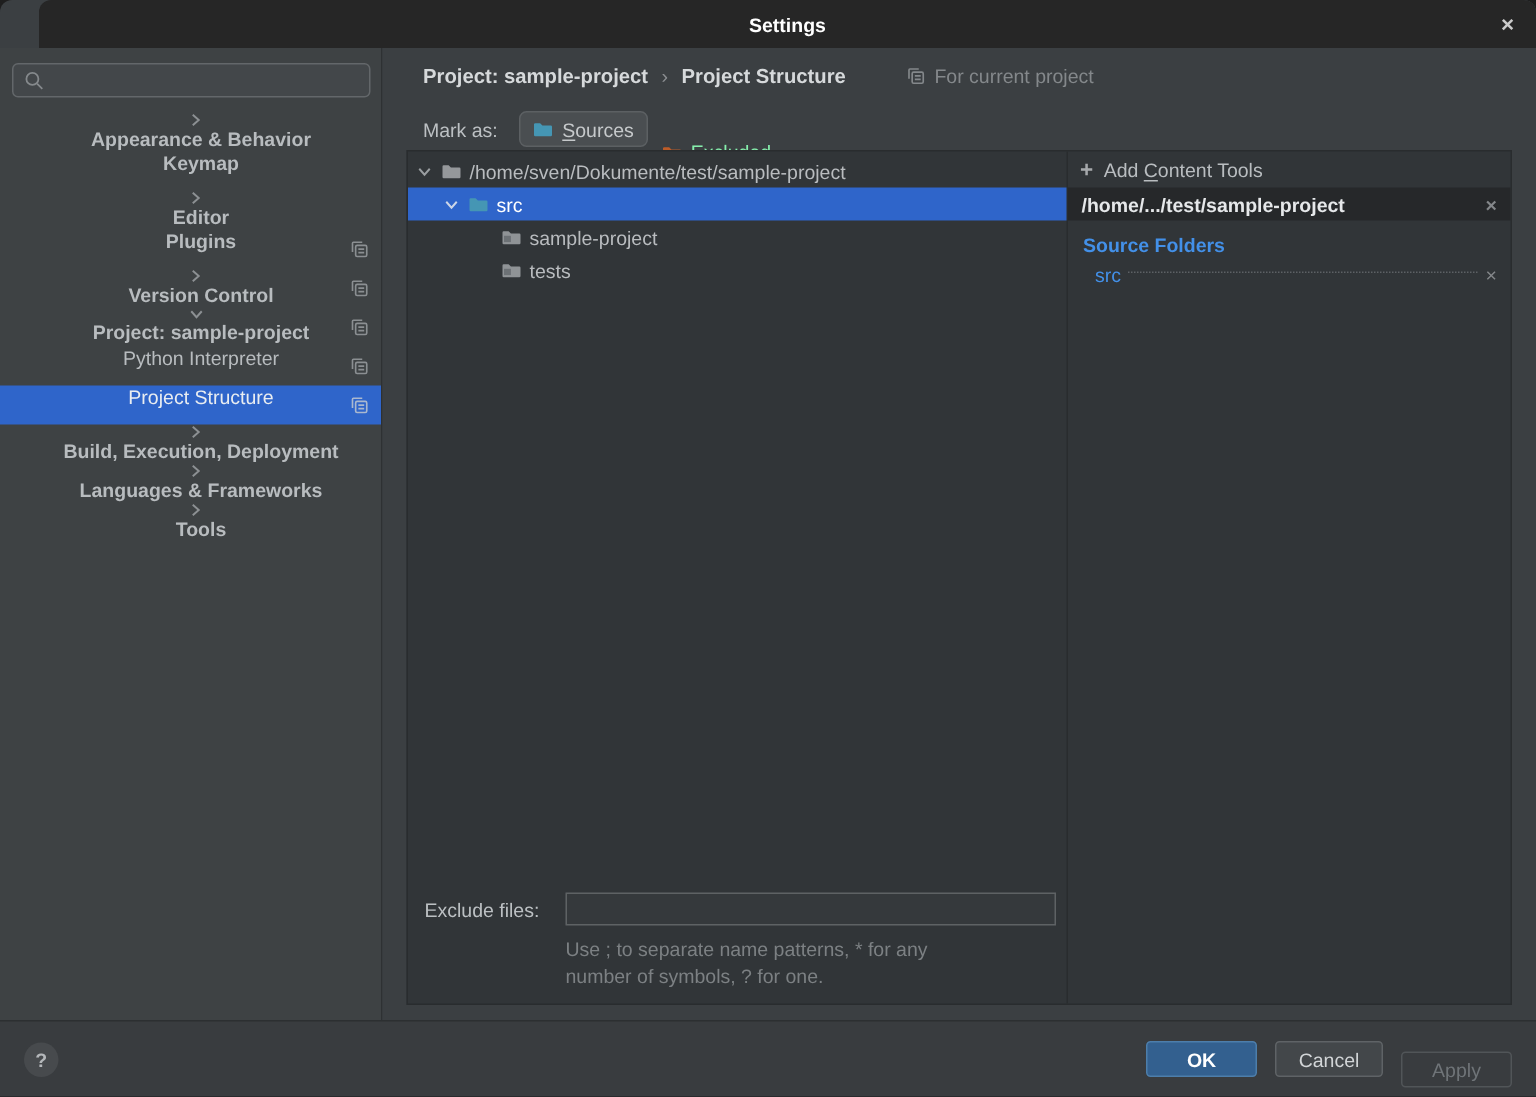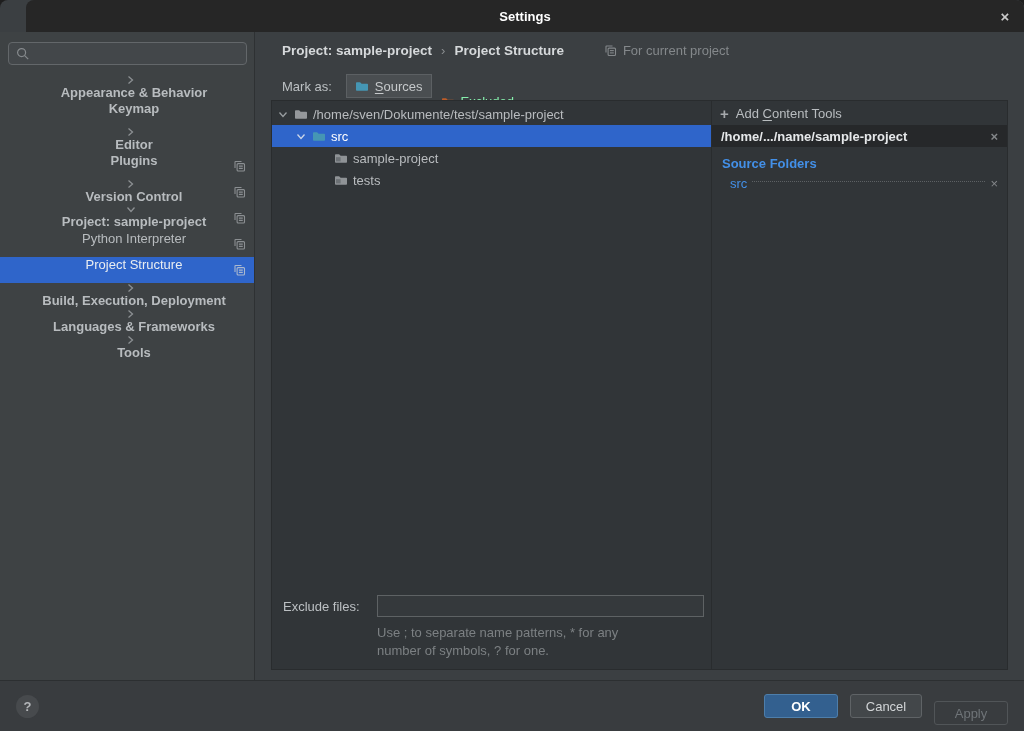--- a/index.html
+++ b/index.html
@@ -49,21 +49,21 @@
   .nav-row.selected .badge { color:#aab8cf; }
   
   .main { flex:1; position:relative; background:#3b3f42; }
   .breadcrumb { position:absolute; left:27px; top:5px; height:26px; display:flex; align-items:center; }
   .bc-bold { color:#d6d9db; font-weight:bold; font-size:13.5px; }
   .bc-sep { color:#8b8e91; margin:0 9px; font-size:13px; }
   .bc-scope { display:flex; align-items:center; gap:6px; margin-left:40px; color:#84888b; }
   .markas { position:absolute; left:27px; top:42px; height:24px; display:flex; align-items:center; color:#bcc0c3; }
   .src-toggle {
     display:flex; align-items:center; gap:6px; background:#4a4e51; border:1px solid #5c6063;
-    border-radius:0; height:24px; padding:0 8px; margin-left:14px; color:#c6c9cb; cursor:default;
+    border-radius:5px; height:24px; padding:0 8px; margin-left:14px; color:#c6c9cb; cursor:default;
   }
   .exc-toggle { display:flex; align-items:center; gap:6px; margin-left:5px; padding:0 4px; color:#86efac; cursor:default;margin-top:31px; }
   .mn { text-decoration:underline; text-underline-offset:2px; }
   
   .panel {
     position:absolute; left:16px; right:16px; top:68px; bottom:10px;
     border:1px solid #292c2e; background:#313538; display:flex;
   }
   .panel-left { width:440px; flex-shrink:0; border-right:1px solid #292c2e; display:flex; flex-direction:column; }
   .tree { padding-top:2px; }
@@ -364,21 +364,21 @@
         </div>
 
         <div class="panel-right">
 
           <div class="acr-row">
             <span class="plus">+</span>
             <span><span>Add </span><span class="mn">C</span><span>ontent Tools</span></span>
           </div>
 
           <div class="content-root-row">
-            <span>/home/.../name/sample-project</span>
+            <span>/home/.../test/sample-project</span>
             <span class="grow"></span>
             <span class="x">×</span>
           </div>
 
           <div class="sf-title">Source Folders</div>
 
           <div class="sf-row">
             <span>src</span>
             <span class="leader"></span>
             <span class="x">×</span>

